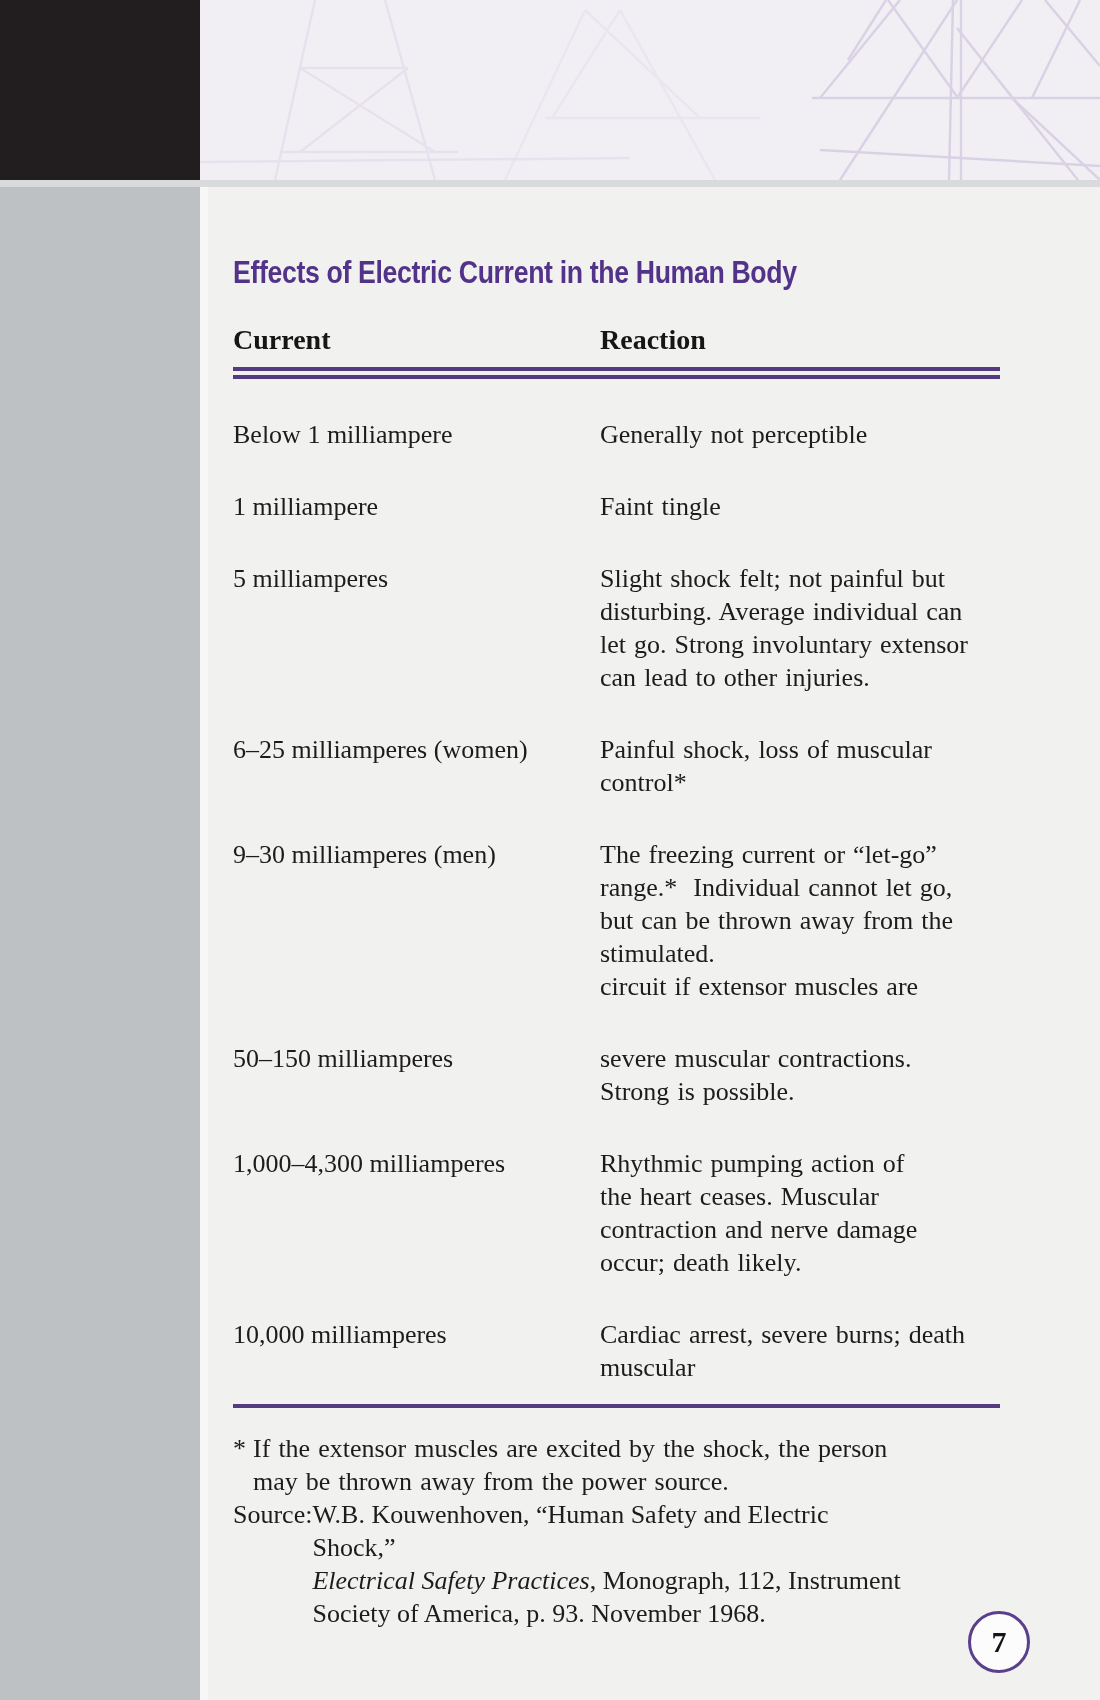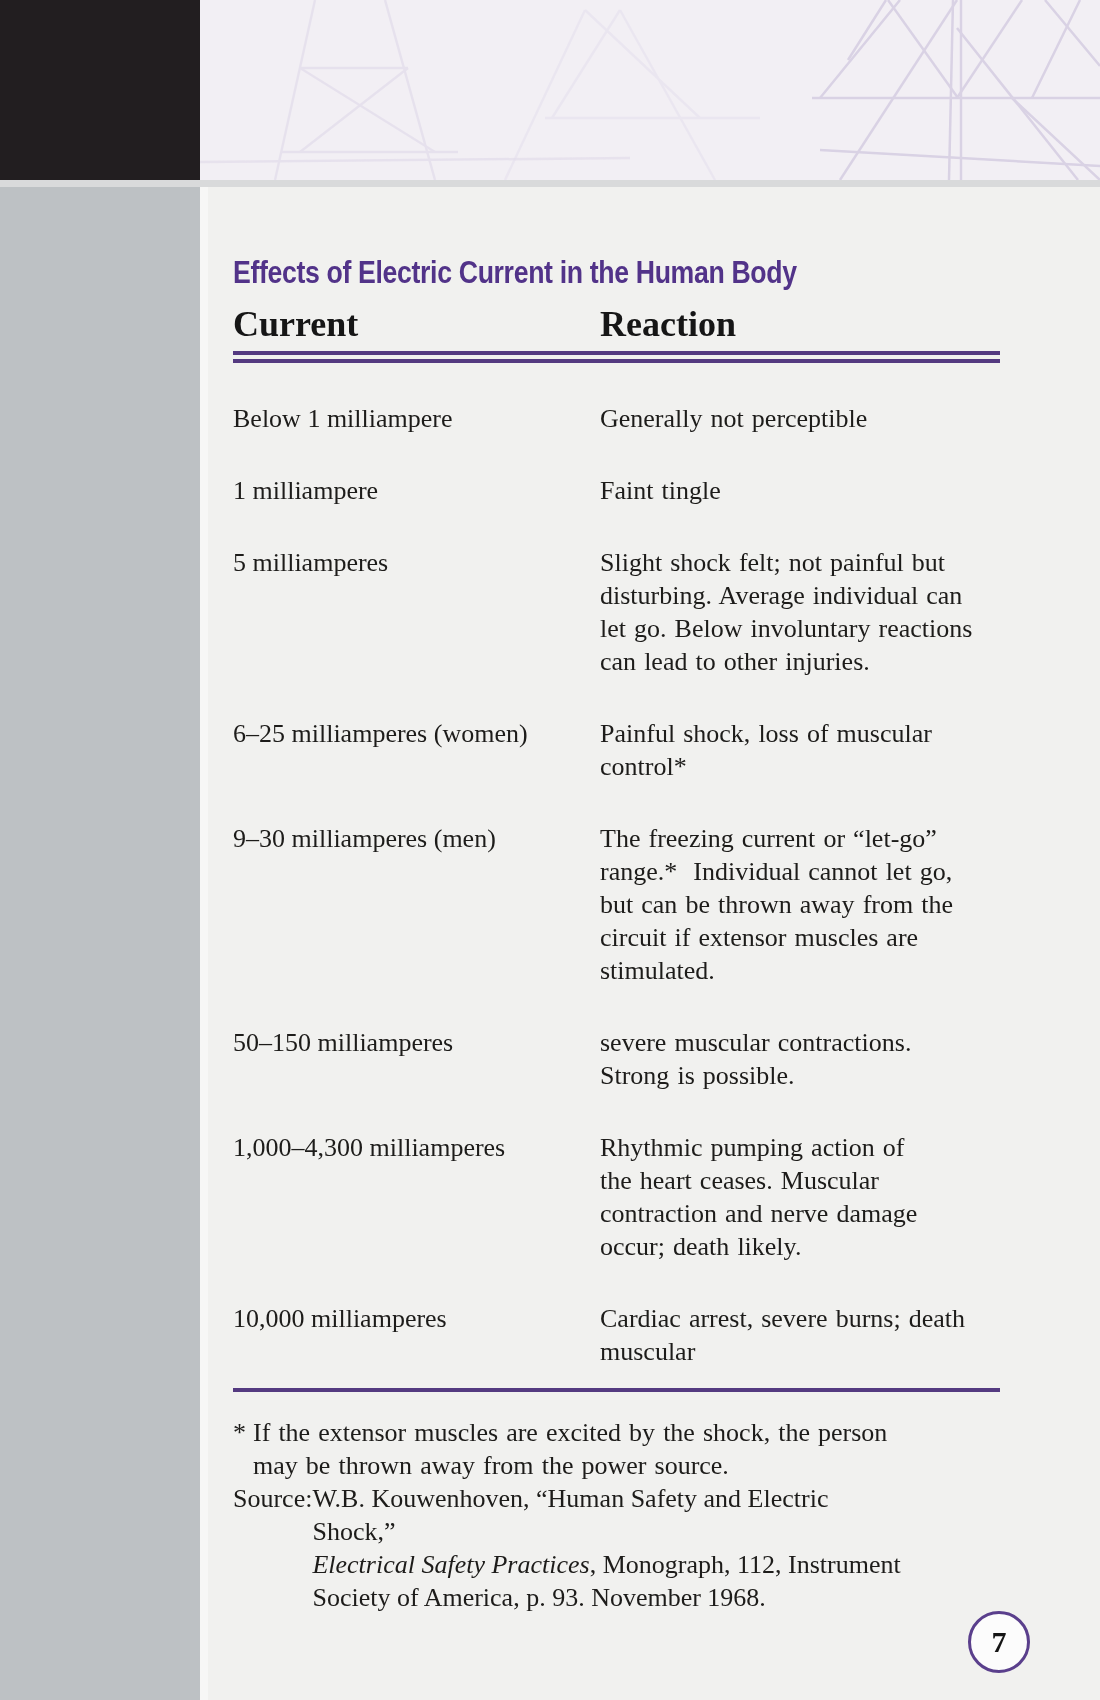--- a/index.html
+++ b/index.html
@@ -29,21 +29,21 @@
   .inner{margin-left:25px;width:767px;}
 
   .title{
     margin:56px 0 0 0;
     font-family:"Liberation Sans", sans-serif;
     font-weight:bold;font-size:31px;line-height:36px;
     color:var(--title-purple);letter-spacing:-0.4px;
   }
   .title span{display:inline-block;transform:scaleX(0.86);transform-origin:left center;white-space:nowrap;}
 
-  .thead{display:flex;margin-top:16px;font-weight:bold;font-size:36px;line-height:34px;color:#161616;}
+  .thead{display:flex;margin-top:32px;font-weight:bold;font-size:28px;line-height:34px;color:#161616;}
   .col-current{width:367px;flex:0 0 367px;}
   .col-reaction{width:400px;flex:0 0 400px;}
 
   .double-rule{
     margin-top:10px;width:767px;height:4px;
     border-top:4px solid var(--rule-purple);
     border-bottom:4px solid var(--rule-purple);
   }
   .single-rule{margin-top:12px;width:767px;height:0;border-top:4px solid var(--rule-purple);}
 
@@ -134,39 +134,39 @@
           <div class="cell current col-current">1 milliampere</div>
           <div class="cell reaction col-reaction">
             <div class="rline">Faint tingle</div>
           </div>
         </div>
         <div class="row">
           <div class="cell current col-current">5 milliamperes</div>
           <div class="cell reaction col-reaction">
             <div class="rline">Slight shock felt; not painful but</div>
             <div class="rline">disturbing. Average individual can</div>
-            <div class="rline">let go. Below involuntary reactions</div>
+            <div class="rline">let go. Strong involuntary extensor</div>
             <div class="rline">can lead to other injuries.</div>
           </div>
         </div>
         <div class="row">
           <div class="cell current col-current">6–25 milliamperes (women)</div>
           <div class="cell reaction col-reaction">
             <div class="rline">Painful shock, loss of muscular</div>
             <div class="rline">control*</div>
           </div>
         </div>
         <div class="row">
           <div class="cell current col-current">9–30 milliamperes (men)</div>
           <div class="cell reaction col-reaction">
             <div class="rline">The freezing current or “let-go”</div>
             <div class="rline">range.*&nbsp; Individual cannot let go,</div>
             <div class="rline">but can be thrown away from the</div>
+            <div class="rline">stimulated.</div>
             <div class="rline">circuit if extensor muscles are</div>
-            <div class="rline">stimulated.</div>
           </div>
         </div>
         <div class="row">
           <div class="cell current col-current">50–150 milliamperes</div>
           <div class="cell reaction col-reaction">
             <div class="rline">severe muscular contractions.</div>
             <div class="rline">Strong is possible.</div>
           </div>
         </div>
         <div class="row">

